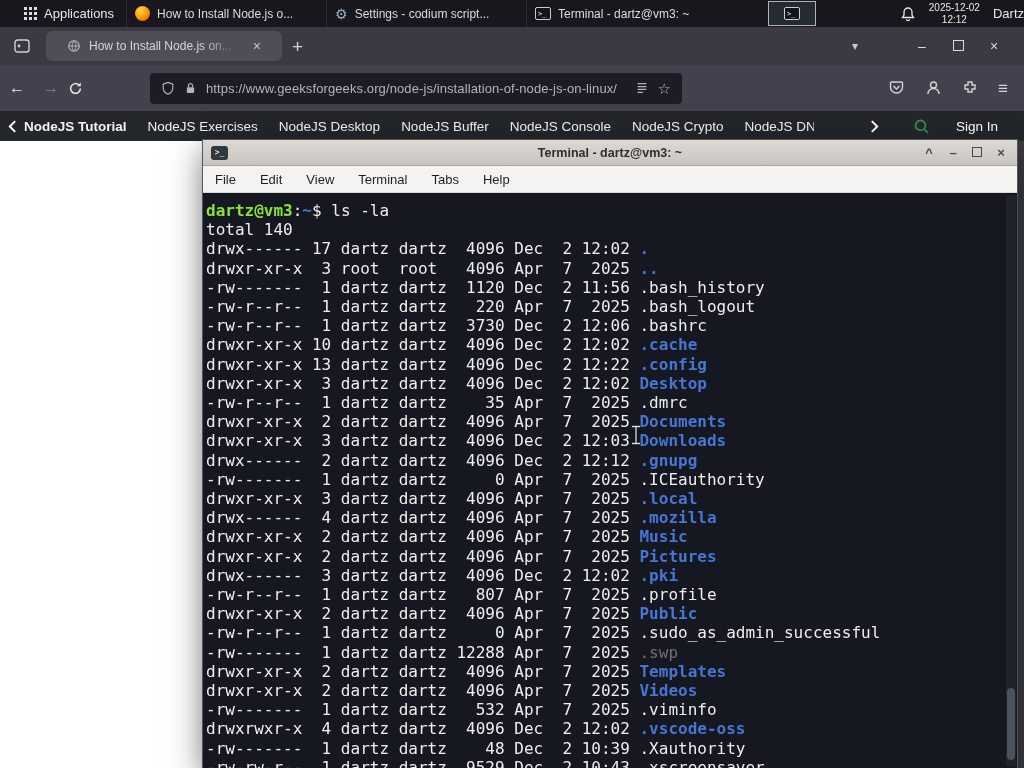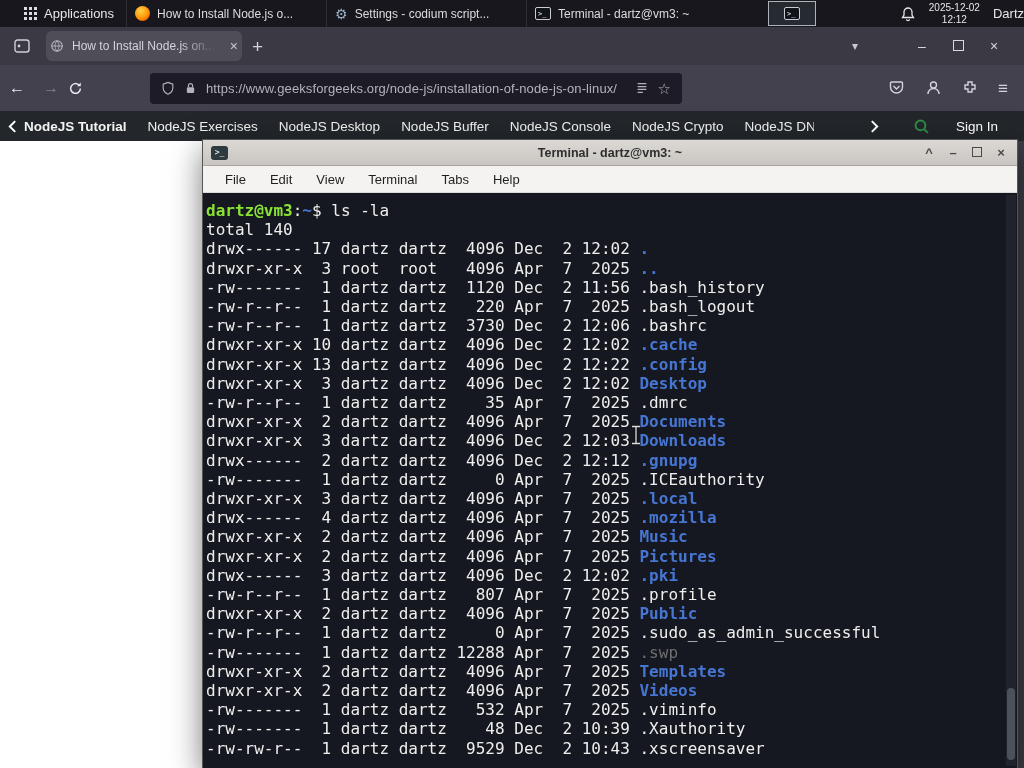--- a/index.html
+++ b/index.html
@@ -24,22 +24,22 @@
   .tb-launcher{margin-left:42px;width:46px;height:23px;border:1px solid #aeb3ba;background:#262a31;
                display:flex;align-items:center;justify-content:center;}
   .tb-right{margin-left:auto;display:flex;align-items:center;gap:13px;padding-right:0;height:100%;}
   .tb-clock{font-size:10px;line-height:1.15;text-align:center;color:#e8e8e8;}
   .tb-user{font-size:13px;color:#e8e8e8;}
 
   
   .fx-tabstrip{position:absolute;left:0;top:27px;width:1024px;height:38px;background:#3a3944;
                display:flex;align-items:center;}
   .fx-view{margin:0 6px 0 12px;width:20px;height:20px;display:flex;align-items:center;justify-content:center;}
-  .fx-tab{position:relative;margin-left:8px;width:196px;height:30px;background:#4e4d58;border-radius:6px;
-          display:flex;align-items:center;gap:8px;padding:0 4px;box-sizing:border-box;
+  .fx-tab{position:relative;margin-left:8px;width:236px;height:30px;background:#4e4d58;border-radius:6px;
+          display:flex;align-items:center;gap:8px;padding:0 21px;box-sizing:border-box;
           color:#d5d4da;font-size:12px;}
   .fx-tab-title{flex:1;white-space:nowrap;overflow:hidden;
      -webkit-mask-image:linear-gradient(90deg,#000 72%,transparent 97%);
      mask-image:linear-gradient(90deg,#000 72%,transparent 97%);}
   .fx-tab-close{color:#c9c8cf;font-size:14px;line-height:1;}
   .fx-newtab{margin-left:10px;color:#d0d0d6;font-size:19px;line-height:1;}
   .fx-strip-right{margin-left:auto;display:flex;align-items:center;gap:0;padding-right:12px;}
   .fx-alltabs{color:#c9c8cf;font-size:12px;margin-right:46px;}
   .wc{width:36px;text-align:center;color:#d8d8de;font-size:14px;line-height:1;}
   .wc-box{display:inline-block;width:9px;height:9px;border:1.5px solid #d8d8de;}
@@ -72,21 +72,21 @@
         box-shadow:0 10px 30px rgba(0,0,0,.55);outline:1px solid #555;}
   .t-titlebar{position:relative;height:26px;background:linear-gradient(#dcd9d5,#c9c6c1);
               border-bottom:1px solid #aaa69f;display:flex;align-items:center;padding:0 8px;box-sizing:border-box;}
   .t-appicon{width:17px;height:14px;background:#2d3a40;border-radius:3px;color:#fff;
              font-family:"DejaVu Sans Mono",monospace;font-size:8px;line-height:13px;text-align:center;}
   .t-title{position:absolute;left:0;right:0;text-align:center;font-weight:bold;font-size:12.5px;color:#2e2e2e;}
   .t-buttons{margin-left:auto;display:flex;gap:8px;z-index:2;}
   .t-btn{width:16px;text-align:center;color:#4a4a4a;font-size:13px;font-weight:bold;line-height:1;}
   .t-btn .wc-box{border-color:#4a4a4a;width:8px;height:8px;border-width:1.5px;}
   .t-menubar{height:26px;background:#f4f3f1;border-bottom:1px solid #dcdad6;display:flex;
-             align-items:center;gap:24px;padding-left:22px;font-size:13px;color:#1f1f1f;}
+             align-items:center;gap:24px;padding-left:12px;font-size:13px;color:#1f1f1f;}
   .t-screen{position:absolute;left:0;top:53px;right:0;bottom:0;background:#161821;overflow:hidden;
             font-family:"DejaVu Sans Mono",monospace;font-size:16px;line-height:19.2px;
             color:#eeeeec;padding:8px 0 0 3px;}
   .t-line{white-space:pre;}
   .p-user{color:var(--prompt-green,#8ae234);font-weight:bold;}
   .p-path{color:var(--dir-blue,#4676d2);font-weight:bold;}
   .fn-dir{color:var(--dir-blue,#4676d2);font-weight:bold;}
   .fn-file{color:#eeeeec;}
   .fn-dim{color:var(--dim-gray,#6f6f6f);}
   .t-scrollbar{position:absolute;right:1px;top:2px;bottom:2px;width:10px;background:#20232c;}
@@ -284,20 +284,21 @@
           <div class="t-line"><span>drwxr-xr-x  2 dartz dartz  4096 Apr  7  2025 </span><span class="fn-dir">Music</span></div>
           <div class="t-line"><span>drwxr-xr-x  2 dartz dartz  4096 Apr  7  2025 </span><span class="fn-dir">Pictures</span></div>
           <div class="t-line"><span>drwx------  3 dartz dartz  4096 Dec  2 12:02 </span><span class="fn-dir">.pki</span></div>
           <div class="t-line"><span>-rw-r--r--  1 dartz dartz   807 Apr  7  2025 </span><span class="fn-file">.profile</span></div>
           <div class="t-line"><span>drwxr-xr-x  2 dartz dartz  4096 Apr  7  2025 </span><span class="fn-dir">Public</span></div>
           <div class="t-line"><span>-rw-r--r--  1 dartz dartz     0 Apr  7  2025 </span><span class="fn-file">.sudo_as_admin_successful</span></div>
           <div class="t-line"><span>-rw-------  1 dartz dartz 12288 Apr  7  2025 </span><span class="fn-dim">.swp</span></div>
           <div class="t-line"><span>drwxr-xr-x  2 dartz dartz  4096 Apr  7  2025 </span><span class="fn-dir">Templates</span></div>
           <div class="t-line"><span>drwxr-xr-x  2 dartz dartz  4096 Apr  7  2025 </span><span class="fn-dir">Videos</span></div>
           <div class="t-line"><span>-rw-------  1 dartz dartz   532 Apr  7  2025 </span><span class="fn-file">.viminfo</span></div>
+          <div class="t-line"><span>drwxrwxr-x  4 dartz dartz  4096 Dec  2 12:02 </span><span class="fn-dir">.vscode-oss</span></div>
           <div class="t-line"><span>-rw-------  1 dartz dartz    48 Dec  2 10:39 </span><span class="fn-file">.Xauthority</span></div>
           <div class="t-line"><span>-rw-rw-r--  1 dartz dartz  9529 Dec  2 10:43 </span><span class="fn-file">.xscreensaver</span></div>
         </div>
       <div class="t-scrollbar">
         <div class="t-thumb"></div>
       </div>
     </div>
   </div>
 
   <svg class="cursor" width="12" height="20" viewBox="0 0 12 20">

